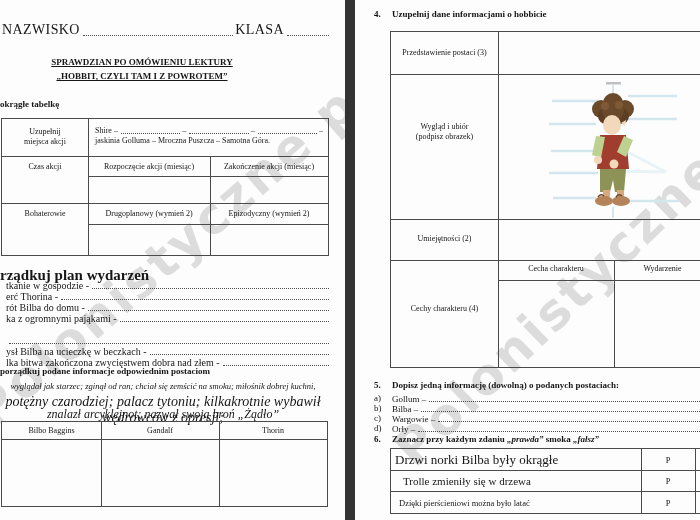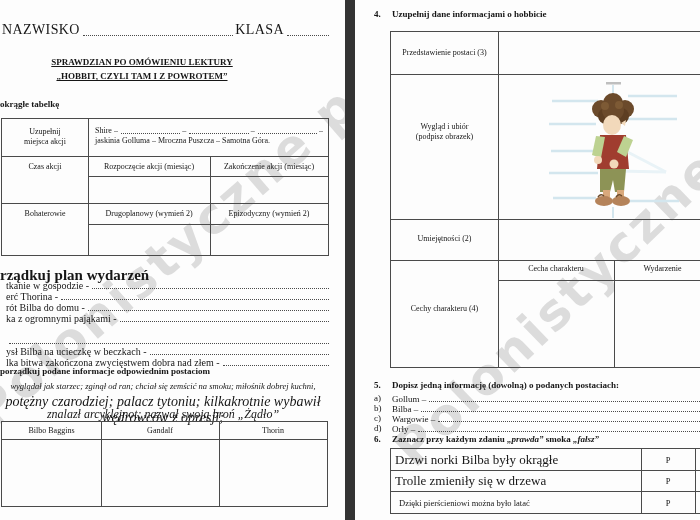--- a/index.html
+++ b/index.html
@@ -249,18 +249,18 @@
   </div>
 
   <div class="tbl" style="left:35px;top:448px;width:320px;height:64px">
     <div class="hline" style="left:0;top:21px;width:320px"></div>
     <div class="hline" style="left:0;top:42px;width:320px"></div>
     <div class="vline" style="left:250px;top:0;height:64px"></div>
     <div class="vline" style="left:304px;top:0;height:64px"></div>
 
     <div class="cell nw" style="left:4px;top:6px;font-size:13px">Drzwi norki Bilba były okrągłe</div>
     <div class="cell ctr" style="left:250px;top:6px;width:54px;font-size:8.5px">P</div>
-    <div class="cell nw" style="left:4px;top:27px;font-size:13px">Trolle zmieniły się w drzewa</div>
+    <div class="cell nw" style="left:12px;top:27px;font-size:11px">Trolle zmieniły się w drzewa</div>
     <div class="cell ctr" style="left:250px;top:27px;width:54px;font-size:8.5px">P</div>
     <div class="cell nw" style="left:8px;top:49px;font-size:8.5px">Dzięki pierścieniowi można było latać</div>
     <div class="cell ctr" style="left:250px;top:49px;width:54px;font-size:8.5px">P</div>
   </div>
 </div>
 
 </body></html>

